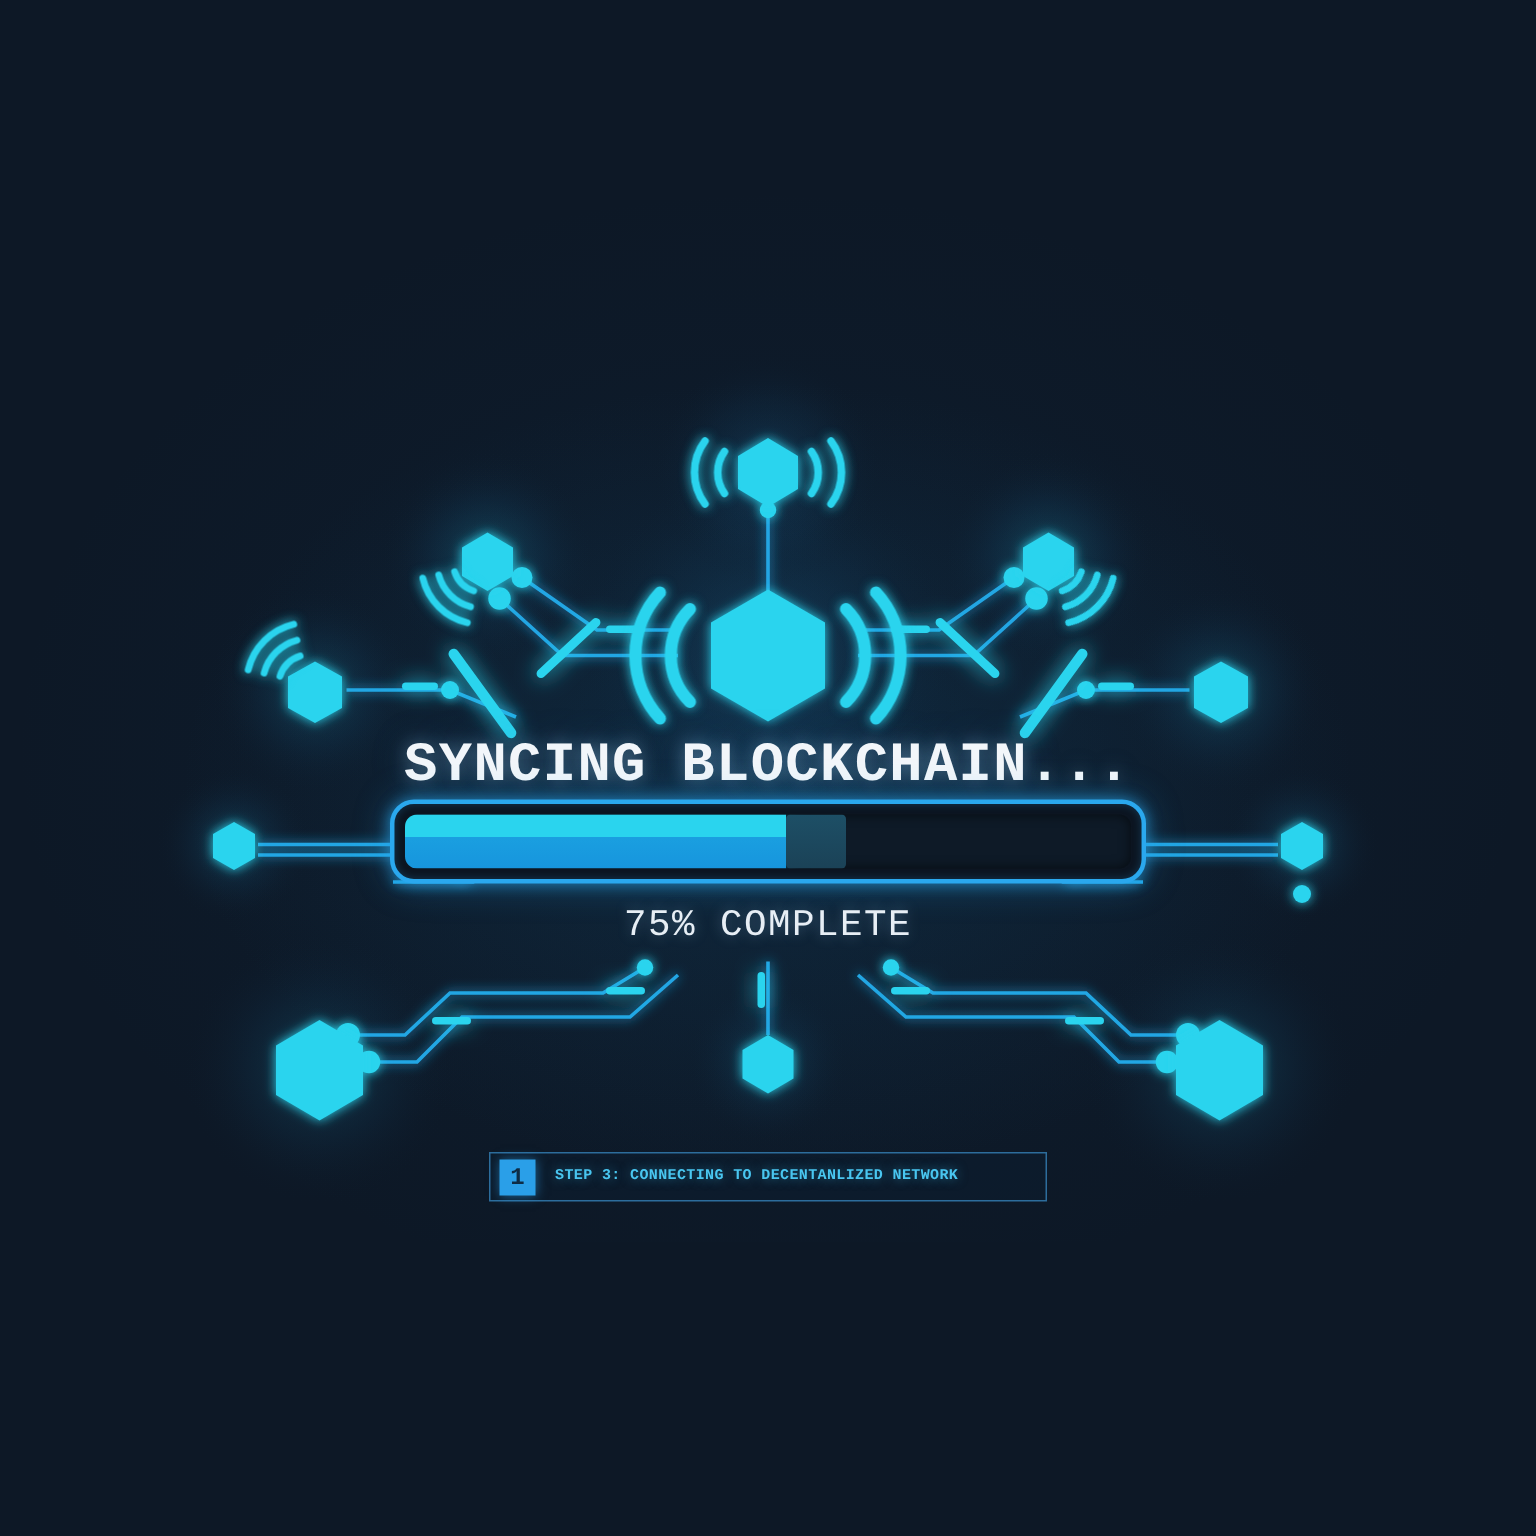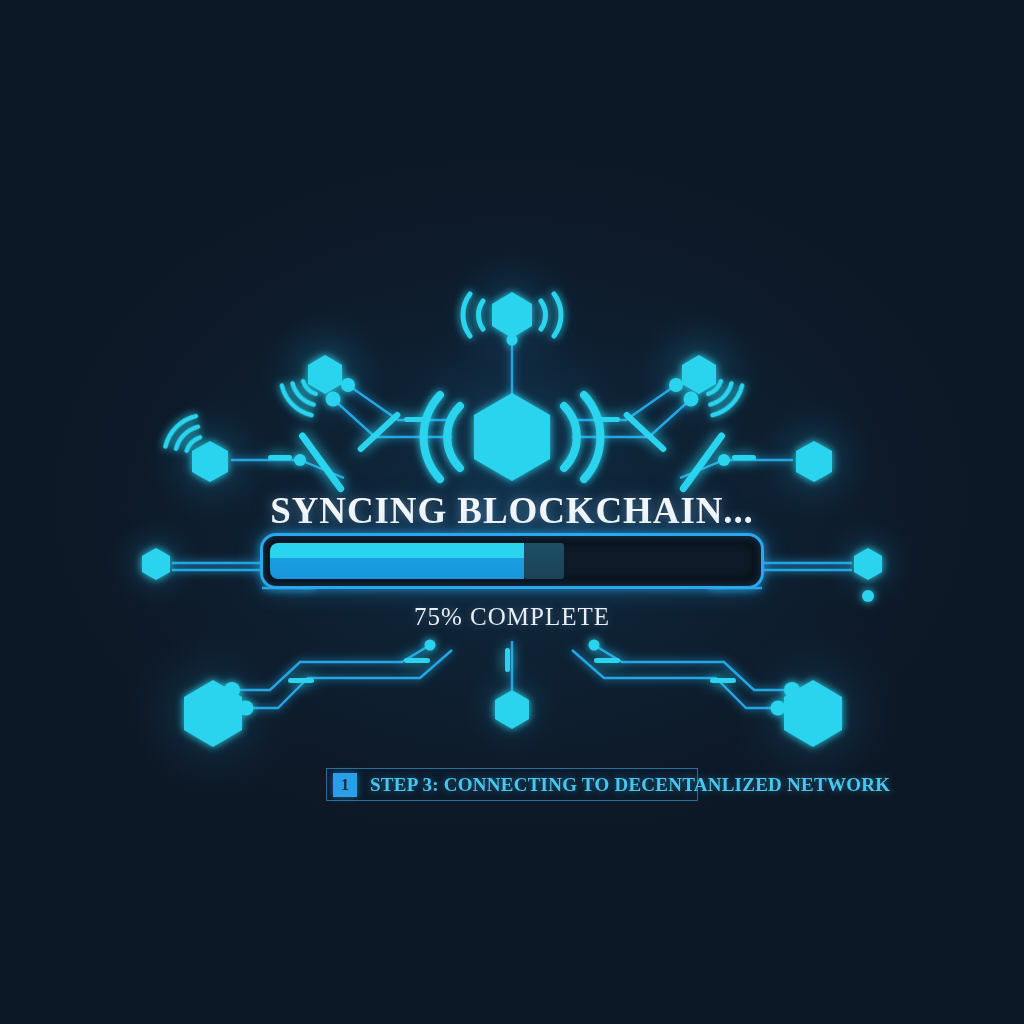--- a/index.html
+++ b/index.html
@@ -9,21 +9,21 @@
   }
   #stage {
     position: relative;
     width: 1024px;
     height: 828px;
     overflow: hidden;
     background:
       radial-gradient(ellipse 560px 380px at 512px 520px, rgba(22,90,130,0.20) 0%, rgba(13,24,38,0) 70%),
       radial-gradient(ellipse 700px 520px at 512px 500px, rgba(16,60,95,0.16) 0%, rgba(13,24,38,0) 72%),
       #0d1826;
-    font-family: Liberation Serif, serif;
+    font-family: Liberation Mono, monospace;
     -webkit-font-smoothing: antialiased;
   }
 
   
   #netlayer {
     position: absolute;
     left: 0; top: 0;
     width: 1024px;
     height: 1024px;
   }
@@ -125,21 +125,21 @@
     color: #0e2c45;
     font-size: 16px;
     font-weight: bold;
     line-height: 24px;
     text-align: center;
     flex: 0 0 auto;
     box-shadow: 0 0 7px rgba(42,159,232,0.55);
   }
   #badge-text {
     margin-left: 13px;
-    font-size: 19px;
+    font-size: 10px;
     font-weight: bold;
     letter-spacing: 0.25px;
     color: #49c6f0;
     text-shadow: 0 0 7px rgba(60,190,235,0.50);
     white-space: nowrap;
   }
 </style>
 </head>
 <body>
 

